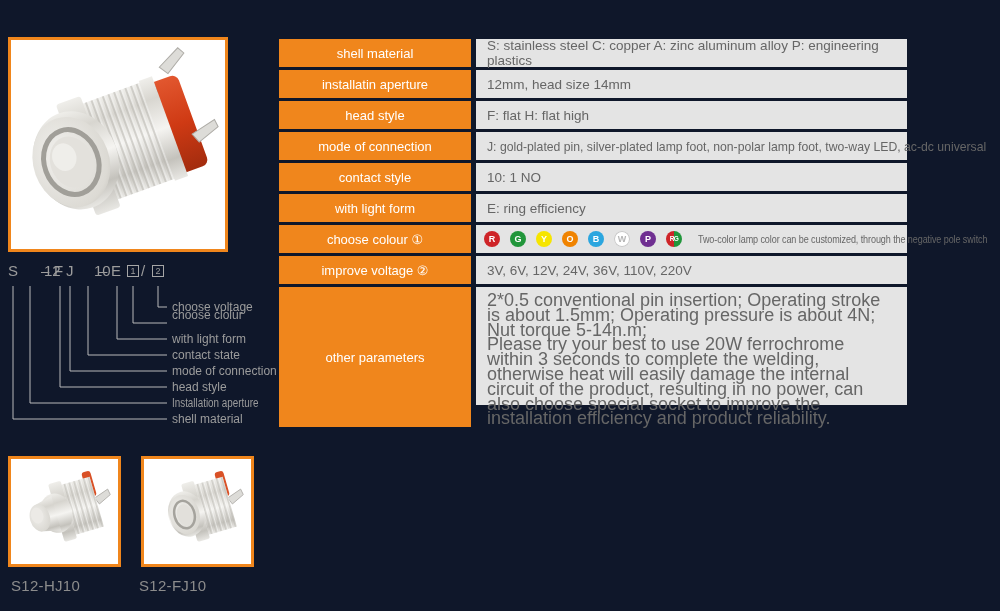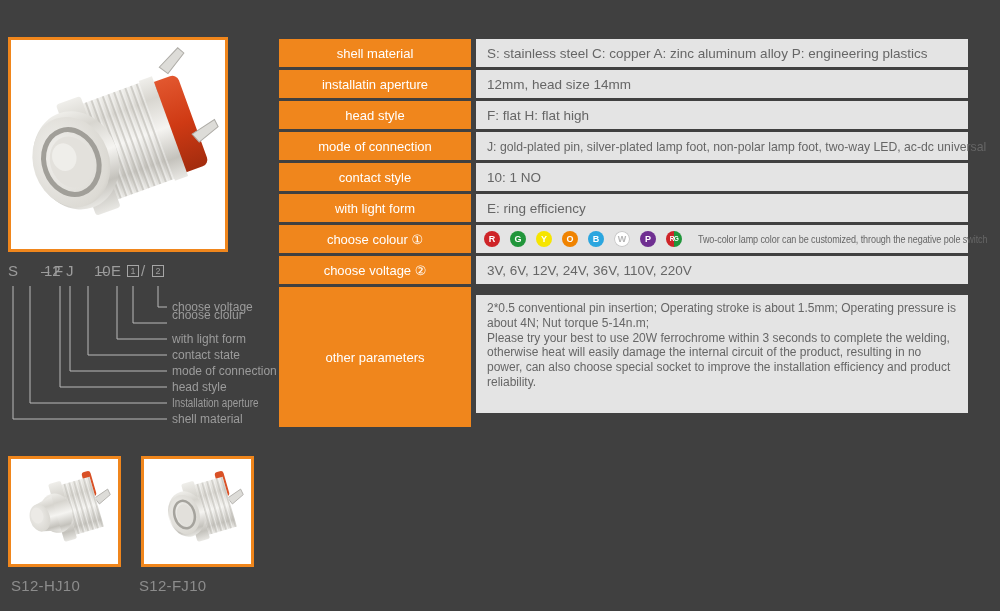--- a/index.html
+++ b/index.html
@@ -1,39 +1,39 @@
 <!DOCTYPE html>
 <html><head>
 <meta charset="utf-8">
 <style>
   html,body{margin:0;padding:0;background:#fff;}
   body{font-family:"Liberation Sans",sans-serif;}
-  .canvas{position:relative;width:1000px;height:611px;background:#404040;overflow:hidden;}
+  .canvas{position:relative;width:1000px;height:611px;background:#0f172a;overflow:hidden;}
 
   
   .main-frame{position:absolute;left:8px;top:37px;width:220px;height:215px;
     border:3px solid #F0861C;box-sizing:border-box;background:#fff;}
   .main-frame svg{width:100%;height:100%;display:block;}
   .thumbframe{position:absolute;top:456px;width:113px;height:111px;
     border:3px solid #F0861C;box-sizing:border-box;background:#fff;}
   .thumbframe svg{width:100%;height:100%;display:block;}
   #tb1{left:8px;} #tb2{left:141px;}
   .thumblabel{position:absolute;top:577px;font-size:15px;color:#8C8C8C;letter-spacing:.3px;}
   #tl1{left:11px;} #tl2{left:139px;}
 
   
   .spec{position:absolute;left:279px;top:39px;width:709px;}
   .trow{display:flex;gap:5px;margin-bottom:3px;}
   .lab{width:192px;height:28px;background:#F0861C;color:#fff;
     display:flex;align-items:center;justify-content:center;font-size:13px;flex:0 0 auto;}
-  .val{width:492px;height:28px;background:#E4E4E4;color:#666;font-size:13.5px;
+  .val{width:431px;height:28px;background:#E4E4E4;color:#666;font-size:13.5px;
     display:flex;align-items:center;padding-left:11px;box-sizing:border-box;flex:0 0 auto;}
   .trow.tall .lab{height:140px;}
   .trow.tall .val{height:118px;display:block;padding:6px 12px 0 11px;
-    font-size:12px;line-height:14.8px;margin-top:8px;}
+    font-size:18px;line-height:14.8px;}
   .trow.tall .val div{margin:0;}
   .cond{display:inline-block;transform:scaleX(.94);transform-origin:left center;
     white-space:nowrap;font-size:13px;}
   .colorsrow{padding-left:8px;gap:10px;}
   .dot{width:16px;height:16px;border-radius:50%;font-size:9px;font-weight:bold;
     line-height:16px;text-align:center;flex:0 0 auto;}
   .colornote{margin-left:6px;font-size:10.5px;white-space:nowrap;display:inline-block;
     transform:scaleX(.86);transform-origin:left center;letter-spacing:-.1px;color:#666;}
 
   
@@ -141,21 +141,21 @@
           <span class="dot" style="background: rgb(246, 229, 0); color: rgb(255, 255, 255);">Y</span>
           <span class="dot" style="background: rgb(240, 131, 0); color: rgb(255, 255, 255);">O</span>
           <span class="dot" style="background: rgb(43, 166, 223); color: rgb(255, 255, 255);">B</span>
           <span class="dot" style="background: rgb(255, 255, 255); color: rgb(181, 181, 181); box-shadow: rgb(200, 200, 200) 0px 0px 0px 1px inset;">W</span>
           <span class="dot" style="background: rgb(111, 47, 145); color: rgb(255, 255, 255);">P</span>
           <span class="dot" style="background: linear-gradient(90deg, rgb(206, 36, 40) 50%, rgb(33, 150, 59) 50%); color: rgb(255, 255, 255); font-size: 6.5px; letter-spacing: -0.5px;">RG</span>
           <span class="colornote">Two-color lamp color can be customized, through the negative pole switch</span>
         </div>
       </div>
       <div class="trow">
-        <div class="lab">choose voltage ②</div>
+        <div class="lab">improve voltage ②</div>
         <div class="val">
           <span>3V, 6V, 12V, 24V, 36V, 110V, 220V</span>
         </div>
       </div>
       <div class="trow tall">
         <div class="lab">other parameters</div>
         <div class="val">
           <div>2*0.5 conventional pin insertion; Operating stroke is about 1.5mm; Operating pressure is about 4N; Nut torque 5-14n.m;</div>
           <div>Please try your best to use 20W ferrochrome within 3 seconds to complete the welding, otherwise heat will easily damage the internal circuit of the product, resulting in no power, can also choose special socket to improve the installation efficiency and product reliability.</div>
         </div>

